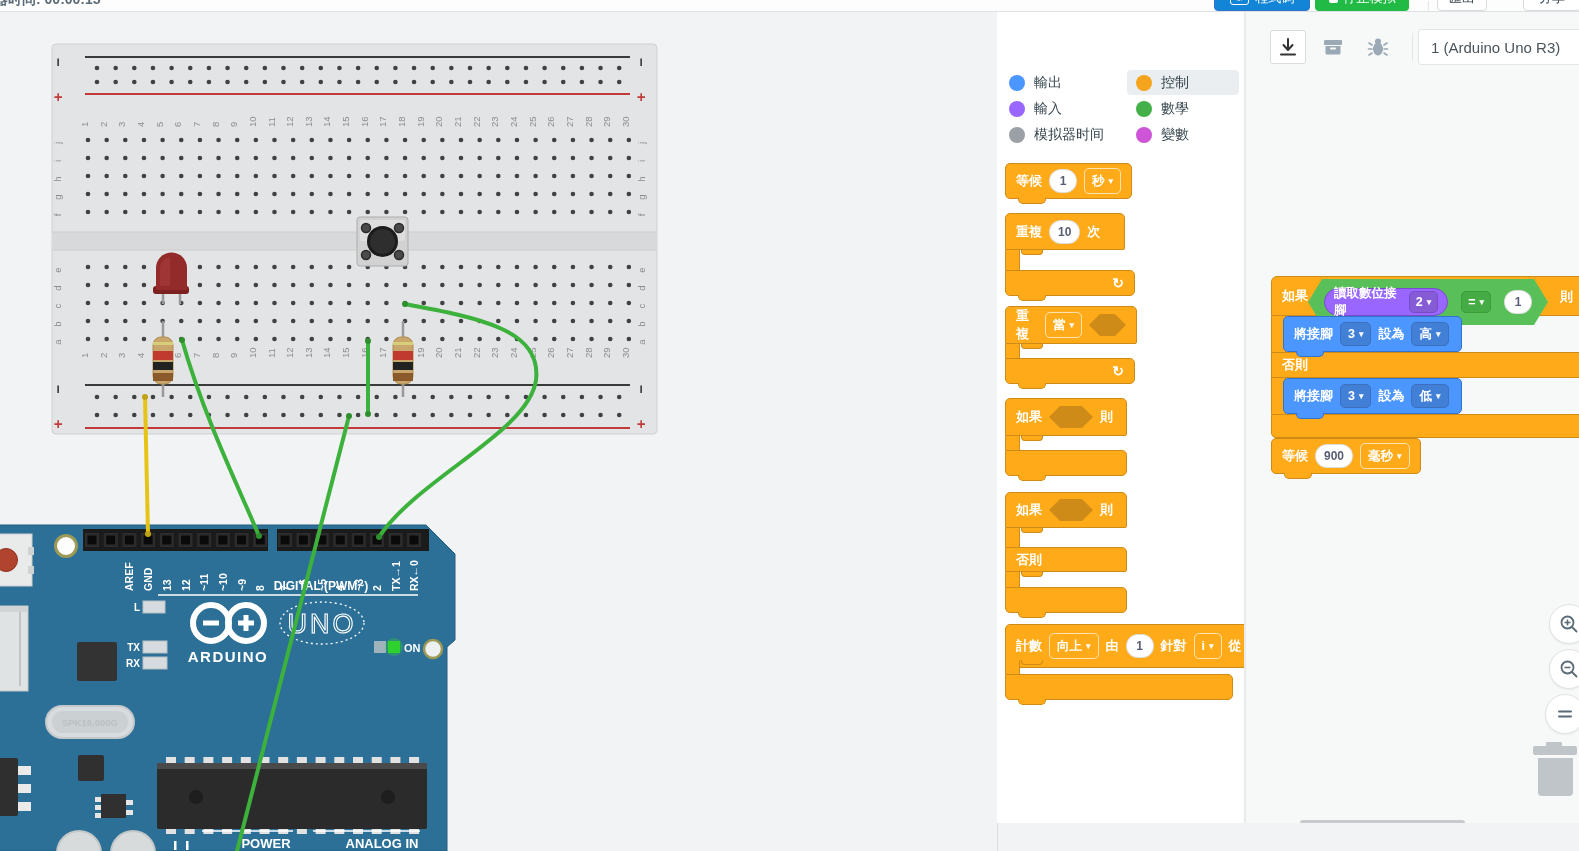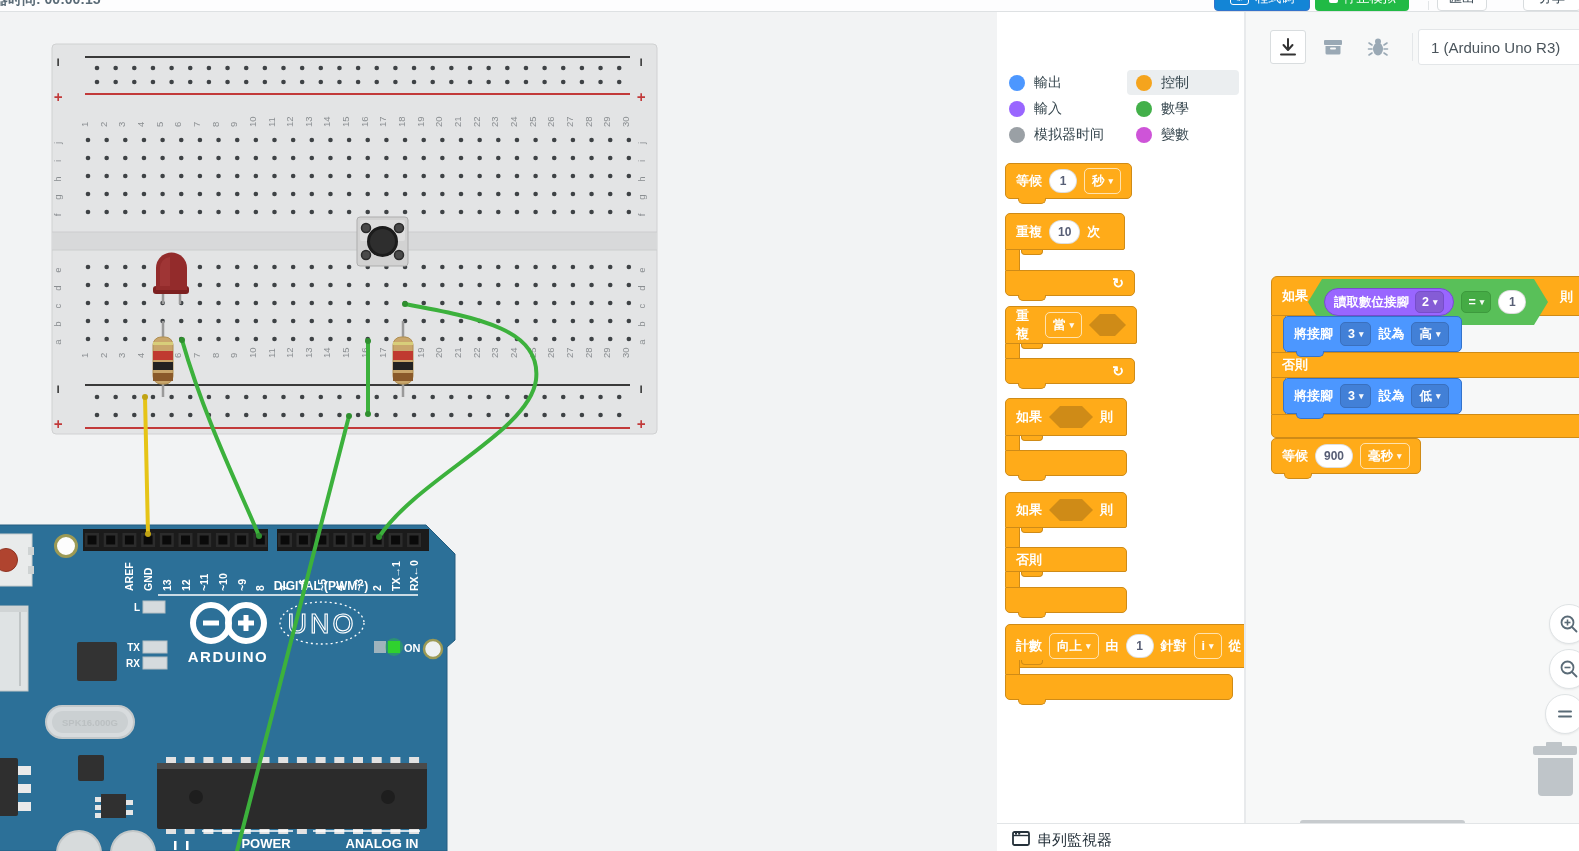--- a/index.html
+++ b/index.html
@@ -57,21 +57,21 @@
   .ctab{position:absolute;left:16px;width:22px;height:5px;background:#FFAB19;border:1px solid #CF8B17;border-top:none;border-radius:0 0 4px 4px;box-sizing:border-box;}
   .looparrow{position:absolute;right:10px;font-size:14px;font-weight:700;color:#fff;}
   .oval{background:#fff;color:#575E75;border-radius:999px;height:24px;min-width:28px;padding:0 8px;display:inline-flex;align-items:center;justify-content:center;font-size:12px;font-weight:700;border:1px solid rgba(0,0,0,.13);box-sizing:border-box;}
   .dd{display:inline-flex;align-items:center;gap:4px;border-radius:5px;padding:0 7px;height:24px;font-size:12.5px;font-weight:700;color:#fff;box-sizing:border-box;cursor:pointer;}
   .caret{font-size:9px;opacity:.95;}
   .dd-outline{border:1px solid rgba(255,255,255,.65);height:26px;}
   .dd-blue{background:#4280D7;border:1px solid #3A70BE;}
   .dd-purple{background:#855CD6;border:1px solid #774DCB;height:22px;padding:0 6px;}
   .dd-green{background:#45AB45;border:1px solid #3D9A3D;height:22px;padding:0 6px;}
   .hex{background:#CF8B17;width:44px;height:22px;clip-path:polygon(11px 0,calc(100% - 11px) 0,100% 50%,calc(100% - 11px) 100%,11px 100%,0 50%);}
-  .ghex{position:absolute;display:flex;align-items:center;gap:7px;padding:0 16px;background:#59C059;clip-path:polygon(14px 0,calc(100% - 14px) 0,100% 50%,calc(100% - 14px) 100%,14px 100%,0 50%);height:46px;box-sizing:border-box;}
+  .ghex{position:absolute;display:flex;align-items:center;gap:13px;padding:0 16px;background:#59C059;clip-path:polygon(14px 0,calc(100% - 14px) 0,100% 50%,calc(100% - 14px) 100%,14px 100%,0 50%);height:46px;box-sizing:border-box;}
   .ppill{display:inline-flex;align-items:center;gap:6px;background:#9966FF;border:1px solid #774DCB;border-radius:14px;height:28px;padding:0 9px;font-size:12.5px;font-weight:700;color:#fff;box-sizing:border-box;}
   .sclabel{font-weight:700;font-size:13px;color:#fff;}
 </style>
 </head>
 <body>
 
 <div id="app">
 
   <div id="canvas">
     <svg width="997" height="851" viewBox="0 0 997 851">
@@ -1059,29 +1059,20 @@
     <div id="trash" style="left:287px;top:726px;width:48px;height:62px;">
       <svg width="48" height="62" viewBox="0 0 48 62">
           <rect x="13" y="5" width="16" height="6" rx="1" fill="#BFC5C9"></rect>
           <rect x="0" y="9" width="44" height="9" rx="2" fill="#BFC5C9"></rect>
           <path d="M5 21 h35 v34 a4 4 0 0 1-4 4 H9 a4 4 0 0 1-4-4 z" fill="#BFC5C9"></path>
         </svg>
     </div>
     <div id="hscroll"></div>
   </div>
 
-  <div id="bottombar">
-    <svg style="position:absolute;left:15px;top:7px;" width="18" height="15" viewBox="0 0 18 15">
-      <rect x="1" y="1" width="16" height="13" rx="1.5" fill="none" stroke="#25313A" stroke-width="1.8"></rect>
-      <line x1="1" y1="4.5" x2="17" y2="4.5" stroke="#25313A" stroke-width="1.4"></line>
-      <rect x="3" y="2" width="2" height="1.6" fill="#25313A"></rect>
-        <rect x="6.2" y="2" width="2" height="1.6" fill="#25313A"></rect>
-    </svg>
-    <div id="sm-label">串列監視器</div>
-  </div>
 
   <div id="topnav">
     <div id="simtime"><span>模拟器时间:</span> <span>00:00:15</span></div>
     <div class="navbtn blue" style="left:1214px;width:96px;">
         <span class="codeicon">&lt;/&gt;</span>
         <span>程式碼</span>
       </div>
     <div class="navbtn green" style="left:1315px;width:94px;">
         <span class="stopicon"></span>
         <span>停止模拟</span>

